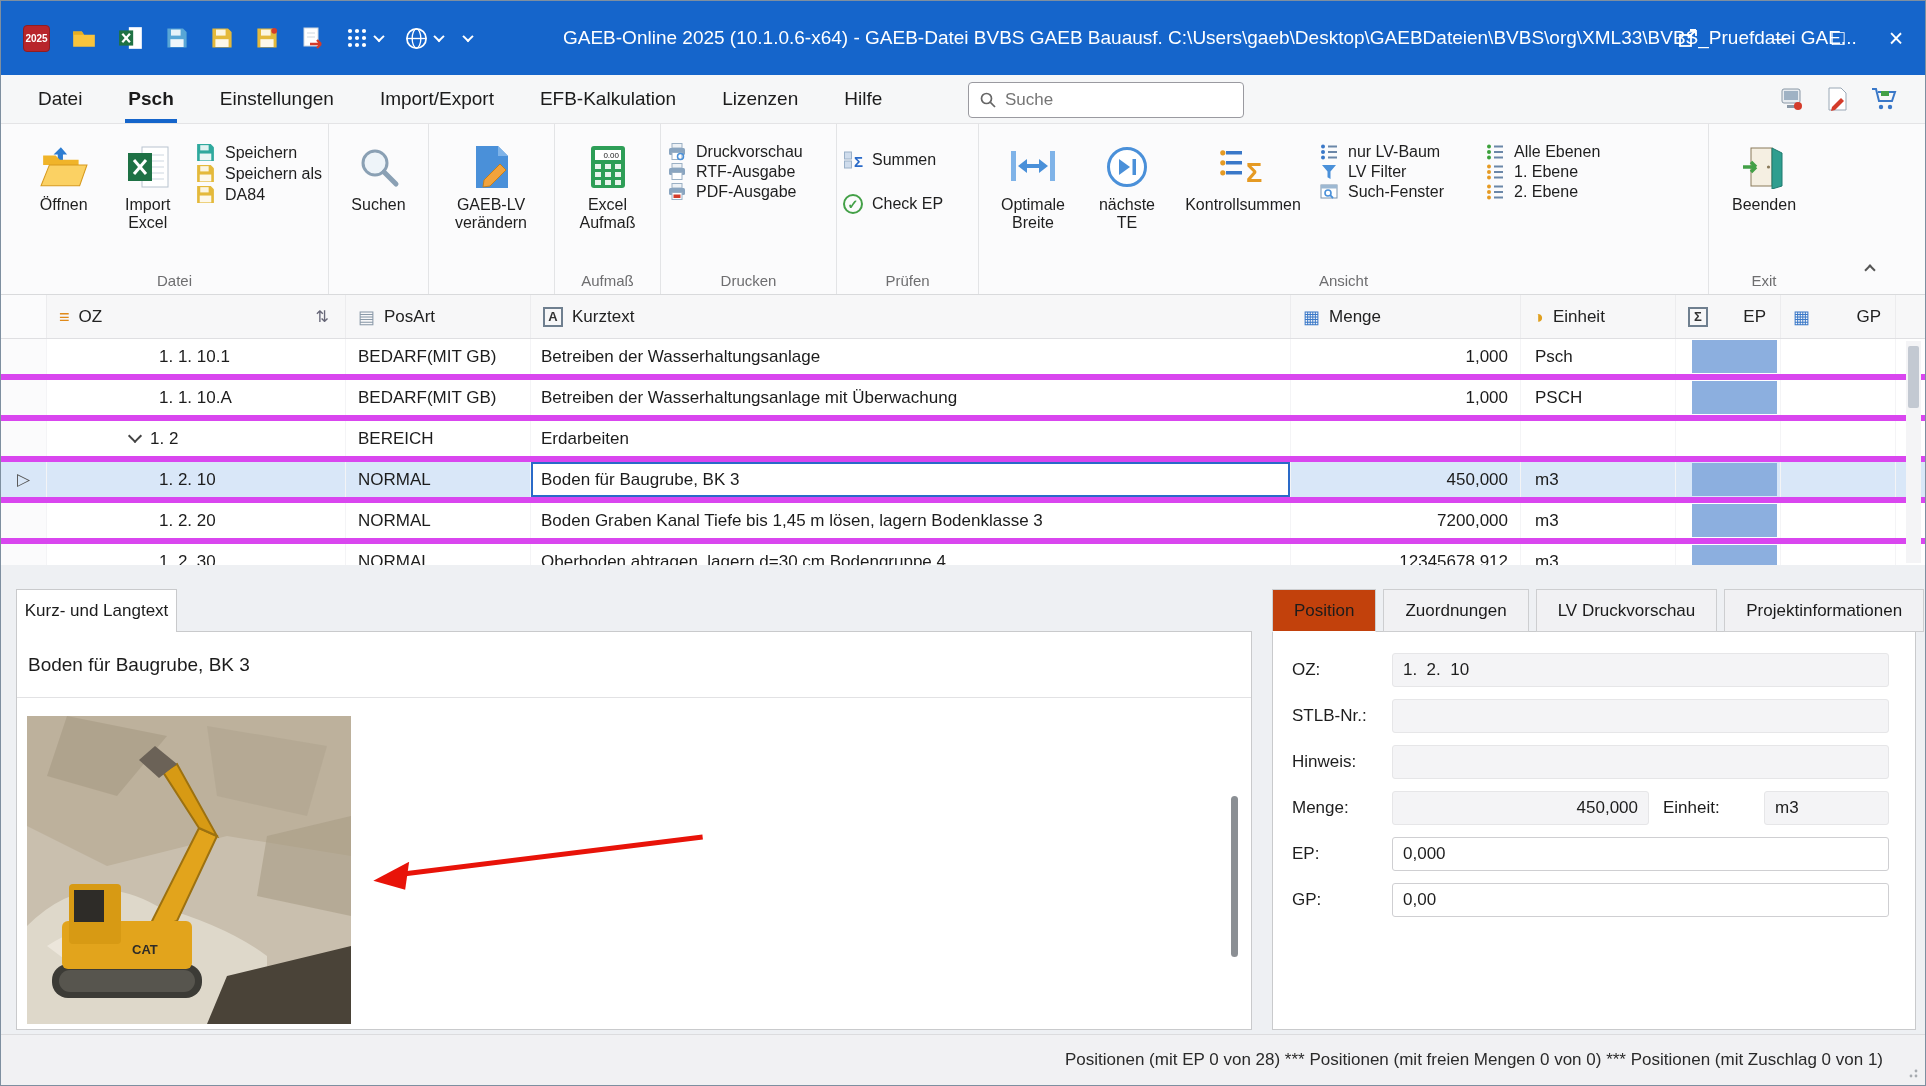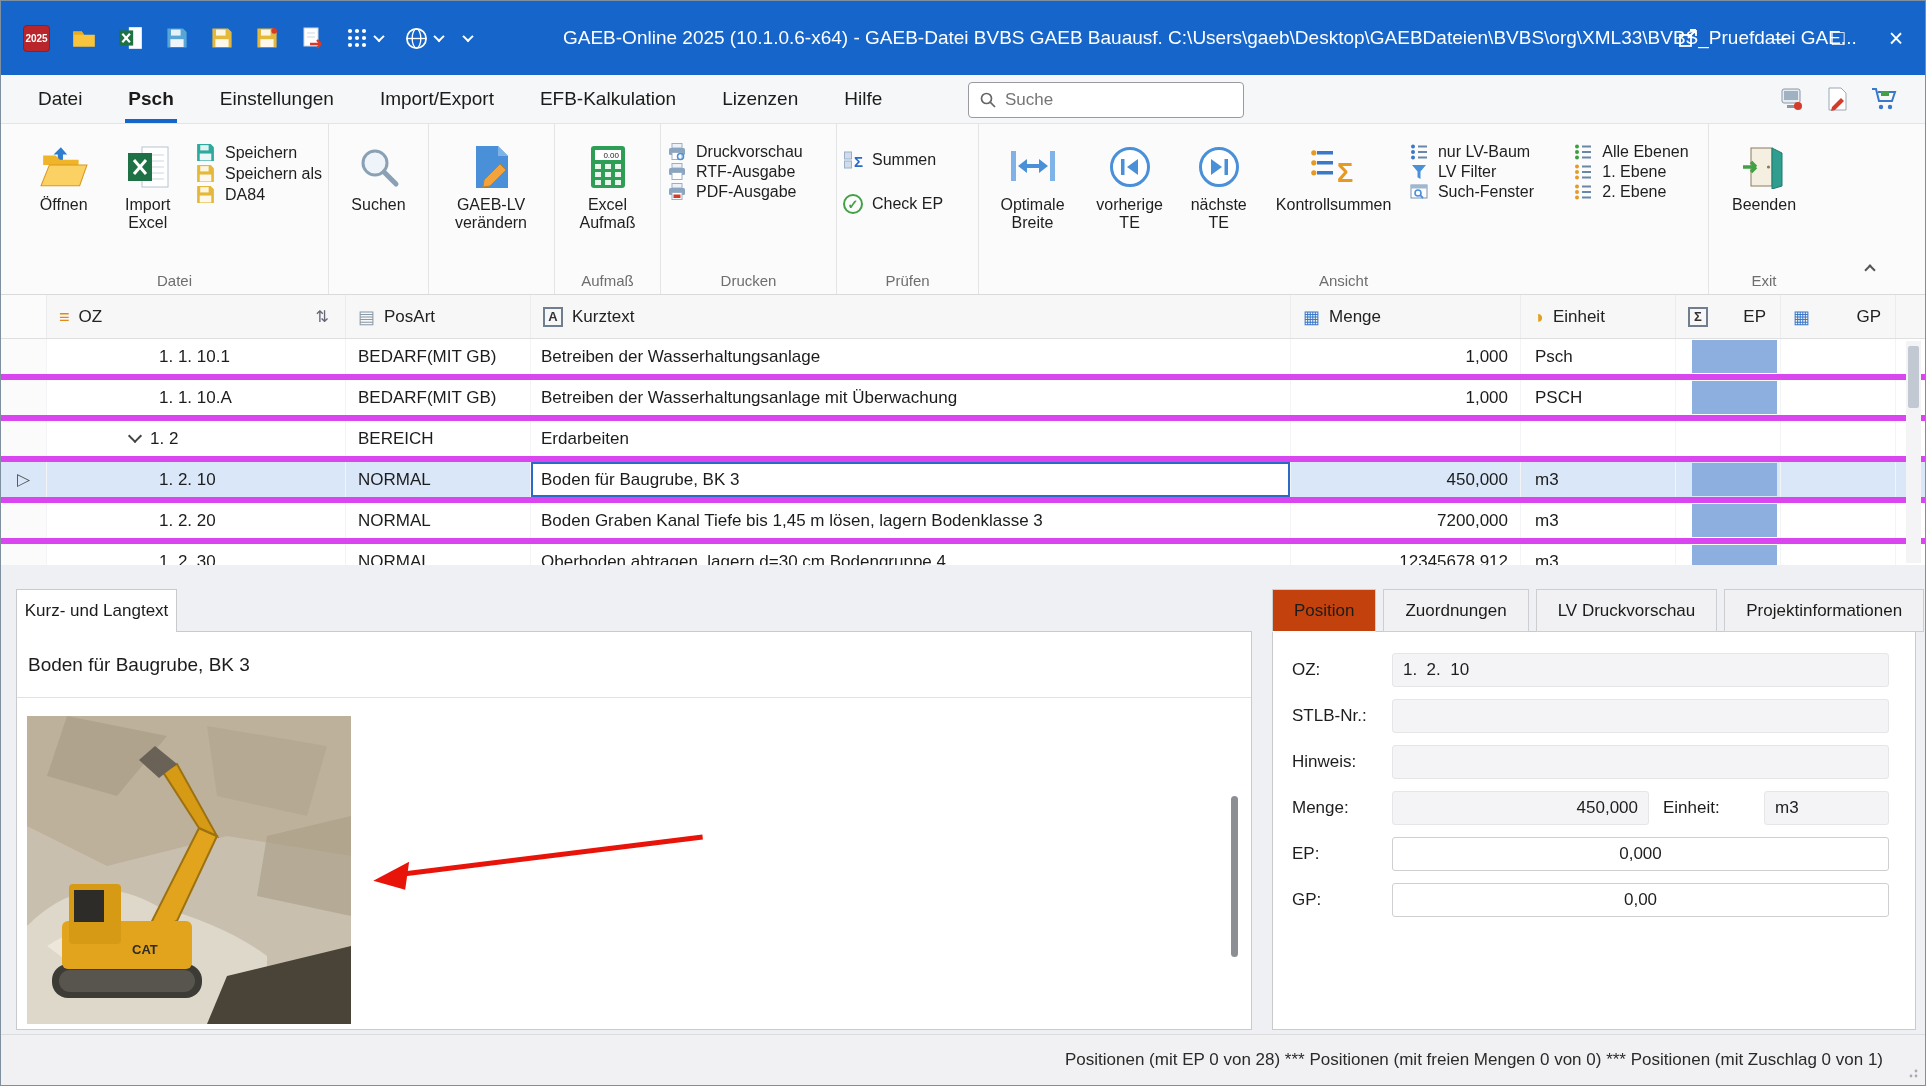--- a/index.html
+++ b/index.html
@@ -87,21 +87,21 @@
 .rptabs{position:absolute;left:1271px;top:24px;right:9px;height:43px;display:flex;gap:7px;z-index:2}
 .rtab{height:43px;padding:0 21px;display:flex;align-items:center;font-size:17px;background:#f1f1f3;border:1px solid #cdced0;white-space:nowrap}
 .rtab.active{background:#c2410c;border-bottom-color:#fff}
 .rnav{margin-left:auto;display:flex;align-items:center;gap:6px}
 .rnavbtn{width:26px;height:30px;display:flex;align-items:center;justify-content:center;font-size:22px;color:#333}
 .rpbody{position:absolute;left:1271px;top:66px;right:9px;height:399px;background:#fff;border:1px solid #c9cacc;padding-top:15px}
 .frow{height:46px;display:flex;align-items:center;padding:0 26px 0 19px;font-size:17px}
 .flabel{width:100px;flex:none;color:#1e1e1e}
 .f-input{height:34px;border-radius:3px;padding:0 10px;font-family:inherit;font-size:17px;color:#1e1e1e;outline:none}
 .f-gray{background:#f4f4f6;border:1px solid #e6e6e8}
-.f-white{background:#fff;border:1px solid #cfcfd2;text-align:center}
+.f-white{background:#fff;border:1px solid #cfcfd2;text-align:left}
 .f-flex{flex:1;min-width:0}
 .f-menge{width:257px;text-align:right;flex:none}
 .f-einh-label{margin-left:14px;width:101px;flex:none}
 .fnote{display:flex;align-items:center;gap:26px;padding-left:19px;margin-top:14px;font-size:17px}
 
 
 .statusbar{position:absolute;left:0;right:0;bottom:0;height:51px;background:#f1f1f3;border-top:1px solid #dcdcde}
 .statustext{position:absolute;right:42px;top:0;height:100%;display:flex;align-items:center;font-size:17px;color:#2a2a2a}
 .grip{position:absolute;right:7px;bottom:7px}
 </style>
@@ -432,30 +432,20 @@
           <span class="bicon">
             <svg width="48" height="40" viewBox="0 0 48 40">
                 <rect x="2" y="4" width="5" height="30" fill="#7fb3e8"></rect>
                 <rect x="41" y="4" width="5" height="30" fill="#7fb3e8"></rect>
                 <line x1="12" y1="19" x2="36" y2="19" stroke="#4a90d9" stroke-width="4"></line>
                 <path d="M9 19l9-7v14z" fill="#4a90d9"></path>
                 <path d="M39 19l-9-7v14z" fill="#4a90d9"></path>
               </svg>
           </span>
           <span>Optimale Breite</span>
-        </div>
-        <div class="bigbtn" style="width:88px">
-          <span class="bicon">
-            <svg width="44" height="44" viewBox="0 0 44 44">
-                <circle cx="22" cy="22" r="18.5" fill="#fff" stroke="#4a90d9" stroke-width="3"></circle>
-                <rect x="13" y="14" width="3.5" height="16" fill="#4a90d9"></rect>
-                <path d="M30 14l-11 8 11 8z" fill="#4a90d9"></path>
-              </svg>
-          </span>
-          <span>vorherige TE</span>
         </div>
         <div class="bigbtn" style="width:80px">
           <span class="bicon">
             <svg width="44" height="44" viewBox="0 0 44 44">
                 <circle cx="22" cy="22" r="18.5" fill="#fff" stroke="#4a90d9" stroke-width="3"></circle>
                 <rect x="27.5" y="14" width="3.5" height="16" fill="#4a90d9"></rect>
                 <path d="M14 14l11 8-11 8z" fill="#4a90d9"></path>
               </svg>
           </span>
           <span>nächste TE</span>

